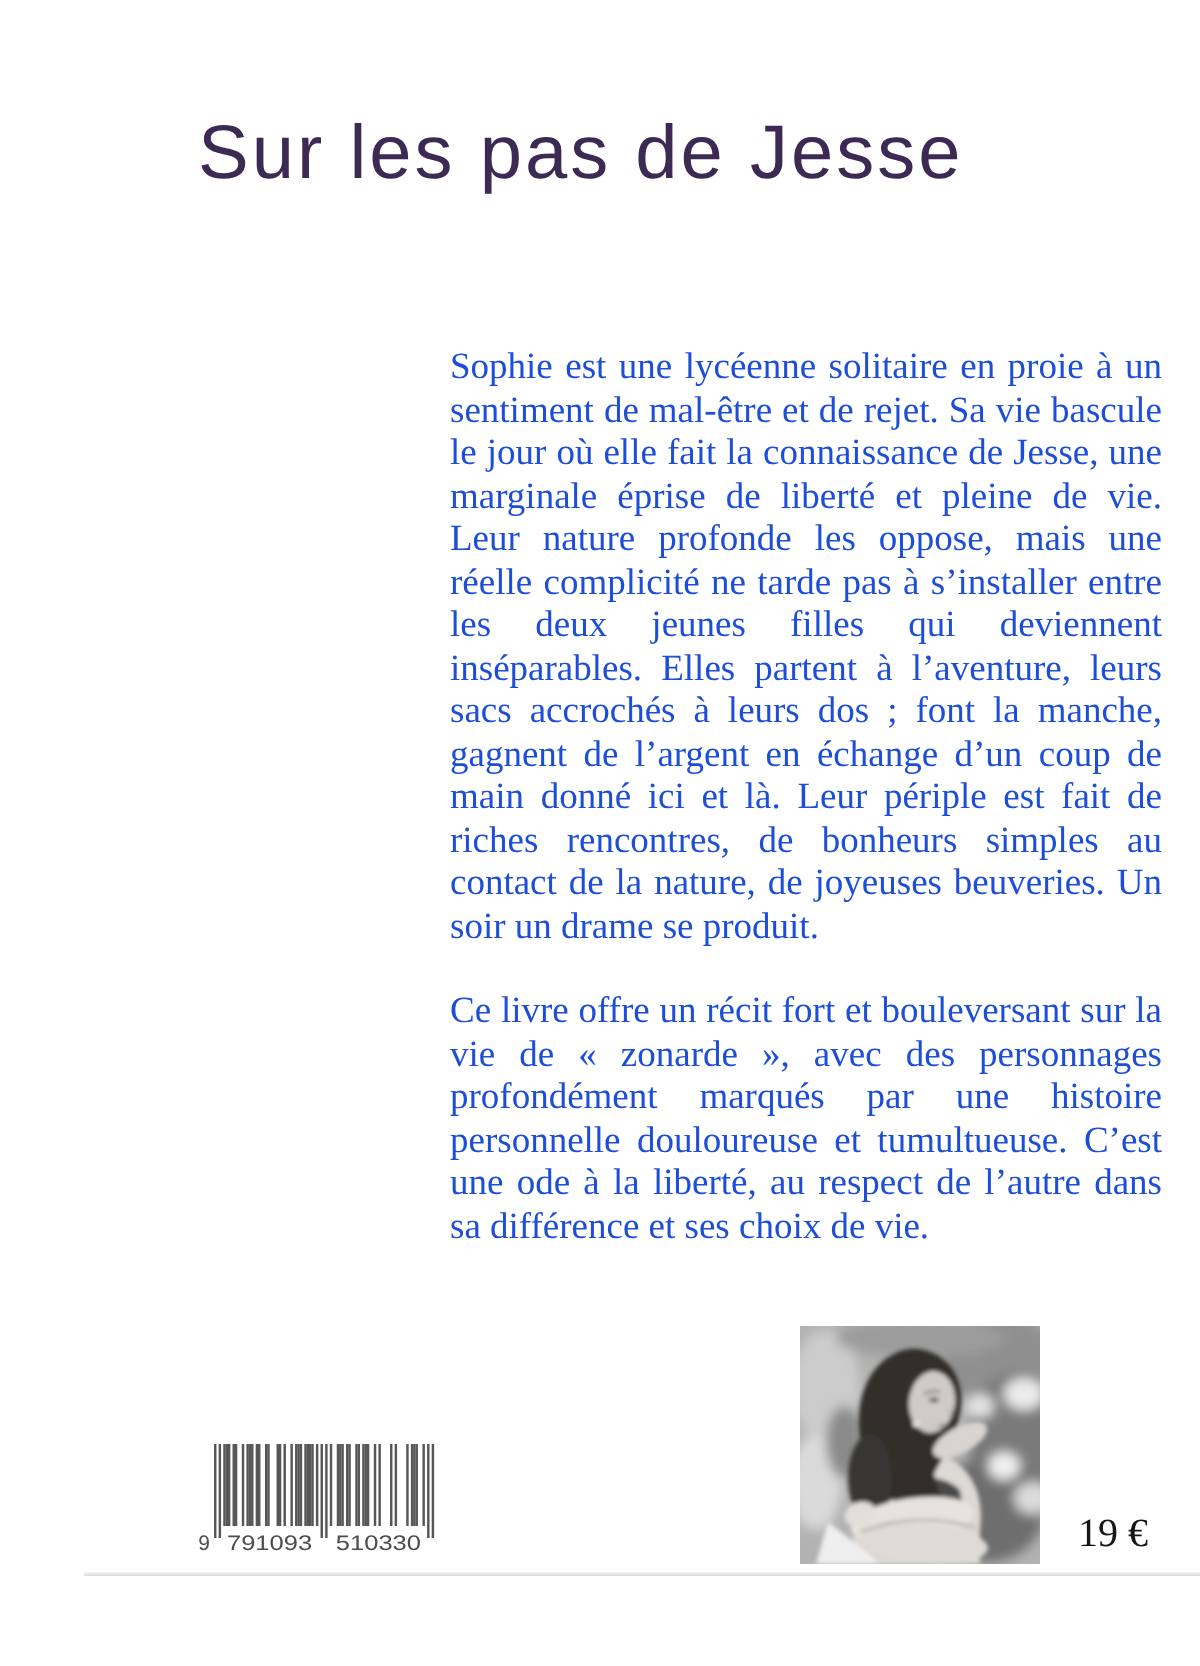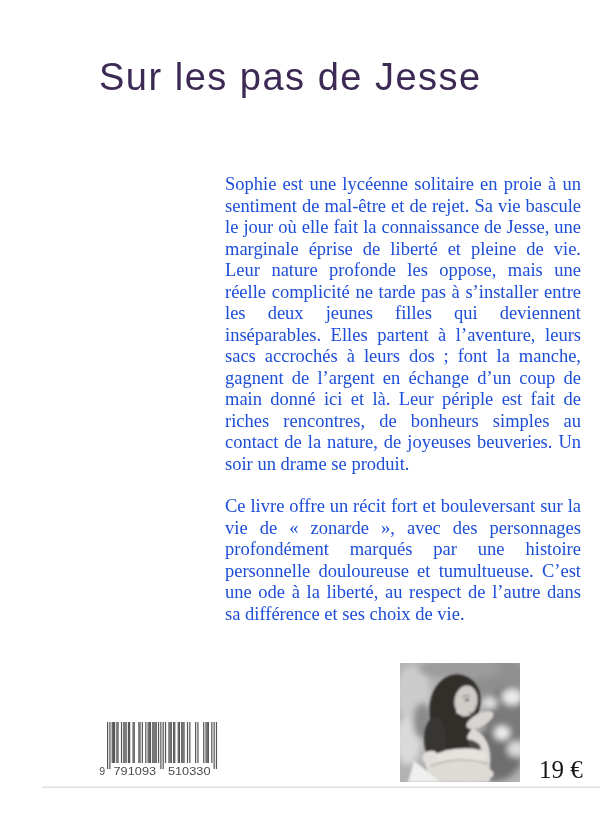--- a/index.html
+++ b/index.html
@@ -40,21 +40,21 @@
   #barcode svg{display:block;}
   #author-photo{
     position:absolute;
     left:358px;top:663px;
     width:120px;height:119px;
     overflow:hidden;
   }
   #price{
     position:absolute;
     left:497px;top:756px;
-    font-size:25px;
+    font-size:20px;
     color:#161616;
     white-space:nowrap;
   }
   #page-bottom-edge{
     position:absolute;
     left:0;bottom:0;
     width:100%;height:2px;
     background:linear-gradient(#f6f6f6,#d8d8d8);
   }
 </style>

